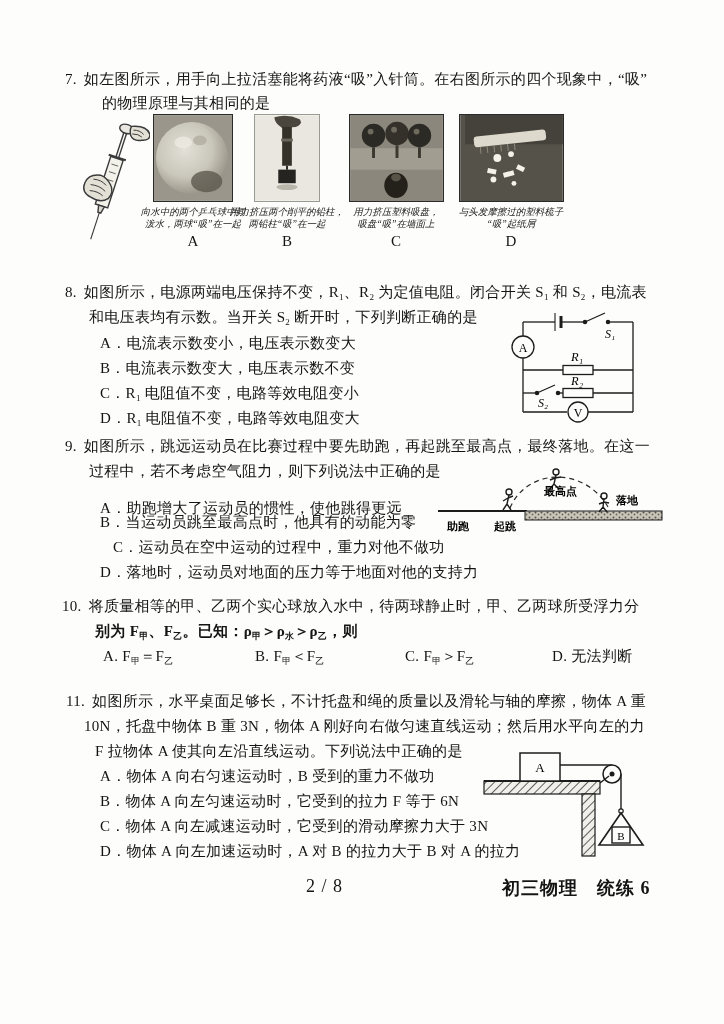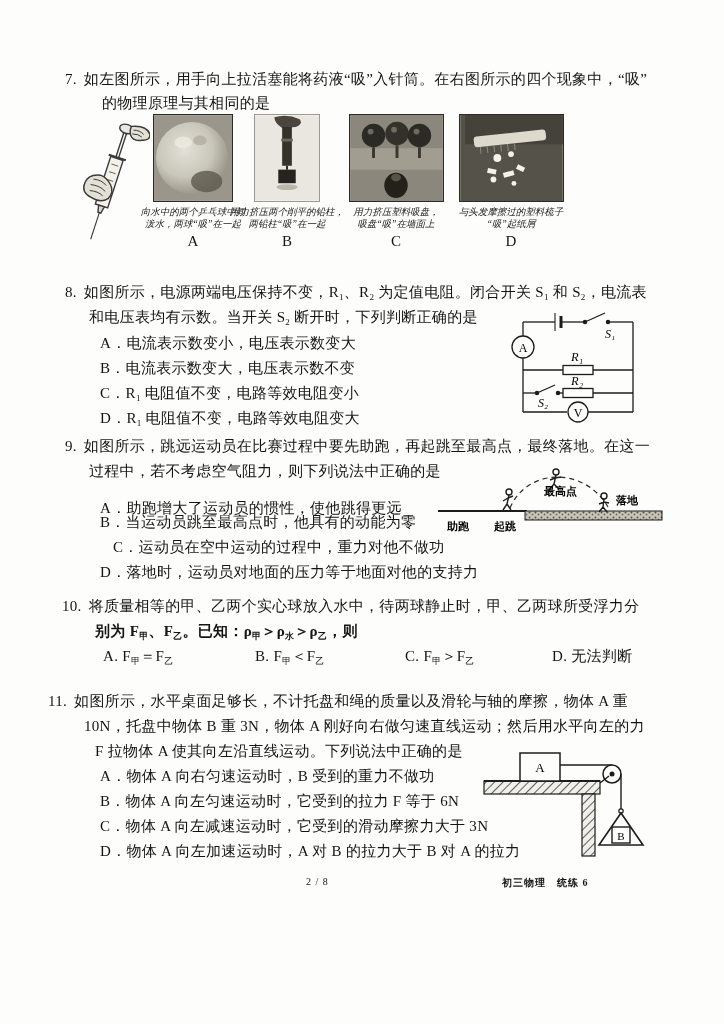--- a/index.html
+++ b/index.html
@@ -13,21 +13,21 @@
   .abs { position:absolute; }
   .qline { position:absolute; white-space:nowrap; line-height:22px; letter-spacing:0.3px; }
   .qnum { margin-right:7px; }
   .opt { position:absolute; white-space:nowrap; line-height:22px; letter-spacing:0.3px;text-align:center; }
   sub { font-size:9px; vertical-align:-3px; }
   .fig { position:absolute; text-align:center; }
   .fig .photo { display:block; margin:0 auto; border:1px solid #2a2a2a; }
   .fig .cap { font-size:9.5px; line-height:12px; margin-top:4px; white-space:nowrap;
               font-style:italic; letter-spacing:0px; color:#222; }
   .fig .letter { font-size:15px; margin-top:3px; font-family:"Liberation Serif",serif; }
-  .footer-text { position:absolute; font-size:10px; letter-spacing:1px; }
+  .footer-text { position:absolute; font-size:18px; letter-spacing:1px; }
   svg text { font-family:"Liberation Serif","DejaVu Serif",serif; }
 </style>
 </head>
 <body>
 
 <div class="page">
 
   <div>
     <div class="qline" style="left:65px; top:68px;">
       <span class="qnum">7.</span><span>如左图所示，用手向上拉活塞能将药液“吸”入针筒。在右图所示的四个现象中，“吸”</span>
@@ -243,21 +243,21 @@
       <span class="qnum">10.</span><span>将质量相等的甲、乙两个实心球放入水中，待两球静止时，甲、乙两球所受浮力分</span>
     </div>
     <div class="qline" style="left:95px; top:620px;font-weight:bold;">别为 F<sub>甲</sub>、F<sub>乙</sub>。已知：ρ<sub>甲</sub>＞ρ<sub>水</sub>＞ρ<sub>乙</sub>，则</div>
     <div class="opt" style="left:103px; top:645px;">A. F<sub>甲</sub>＝F<sub>乙</sub></div>
     <div class="opt" style="left:255px; top:645px;">B. F<sub>甲</sub>＜F<sub>乙</sub></div>
     <div class="opt" style="left:405px; top:645px;">C.  F<sub>甲</sub>＞F<sub>乙</sub></div>
     <div class="opt" style="left:552px; top:645px;">D. 无法判断</div>
   </div>
 
   <div>
-    <div class="qline" style="left:48px; top:690px;">
+    <div class="qline" style="left:66px; top:690px;">
       <span class="qnum">11.</span><span>如图所示，水平桌面足够长，不计托盘和绳的质量以及滑轮与轴的摩擦，物体 A 重</span>
     </div>
     <div class="qline" style="left:84px; top:715px;">10N，托盘中物体 B 重 3N，物体 A 刚好向右做匀速直线运动；然后用水平向左的力</div>
     <div class="qline" style="left:95px; top:740px;">F 拉物体 A 使其向左沿直线运动。下列说法中正确的是</div>
     <div class="opt" style="left:100px; top:765px;">A．物体 A 向右匀速运动时，B 受到的重力不做功</div>
     <div class="opt" style="left:100px; top:790px;">B．物体 A 向左匀速运动时，它受到的拉力 F 等于 6N</div>
     <div class="opt" style="left:100px; top:815px;">C．物体 A 向左减速运动时，它受到的滑动摩擦力大于 3N</div>
     <div class="opt" style="left:100px; top:840px;">D．物体 A 向左加速运动时，A 对 B 的拉力大于 B 对 A 的拉力</div>
 
     <div class="abs" style="left:482px; top:743px;">

